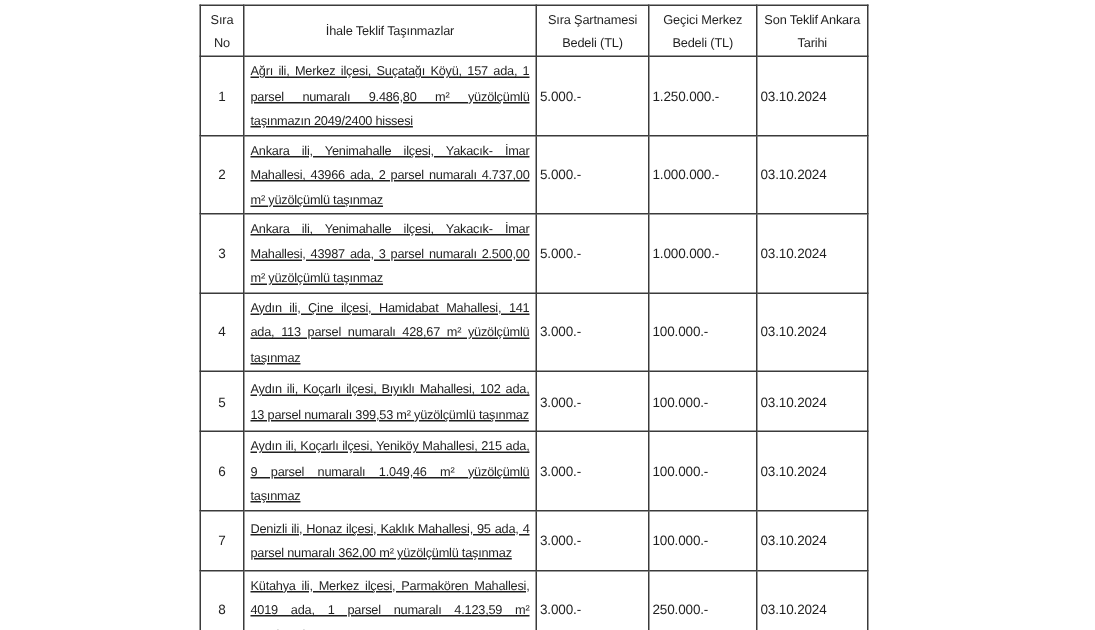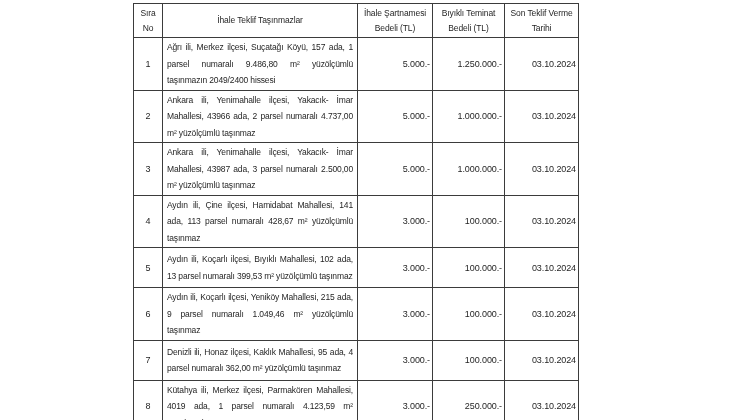--- a/index.html
+++ b/index.html
@@ -51,23 +51,24 @@
     text-align: center;
     font-size: 9px;
     padding: 0;
   }
   td.desc {
     text-align: justify;
     font-size: 8.5px;
     line-height: 16.5px;
     padding: 1px 4px;
     letter-spacing: -0.15px;
+    text-decoration: underline;
   }
   td.num, td.date {
-    text-align: right;
+    text-align: left;
     font-size: 9px;
     letter-spacing: -0.1px;
     padding: 0 2px;
   }
 </style>
 </head>
 <body>
 
 <div class="page">
   <table class="tender">
@@ -75,23 +76,23 @@
       <col style="width:29px">
       <col style="width:195px">
       <col style="width:75px">
       <col style="width:72px">
       <col style="width:74px">
     </colgroup>
     <thead>
       <tr class="hdr">
         <th>Sıra No</th>
         <th>İhale Teklif Taşınmazlar</th>
-        <th>İhale Şartnamesi Bedeli (TL)</th>
-        <th>Bıyıklı Teminat Bedeli (TL)</th>
-        <th>Son Teklif Verme Tarihi</th>
+        <th>Sıra Şartnamesi Bedeli (TL)</th>
+        <th>Geçici Merkez Bedeli (TL)</th>
+        <th>Son Teklif Ankara Tarihi</th>
       </tr>
     </thead>
     <tbody>
       <tr class="r3">
         <td class="no">1</td>
         <td class="desc">Ağrı ili, Merkez ilçesi, Suçatağı Köyü, 157 ada, 1 parsel numaralı 9.486,80 m² yüzölçümlü taşınmazın 2049/2400 hissesi</td>
         <td class="num">5.000.-</td>
         <td class="num">1.250.000.-</td>
         <td class="date">03.10.2024</td>
       </tr>

